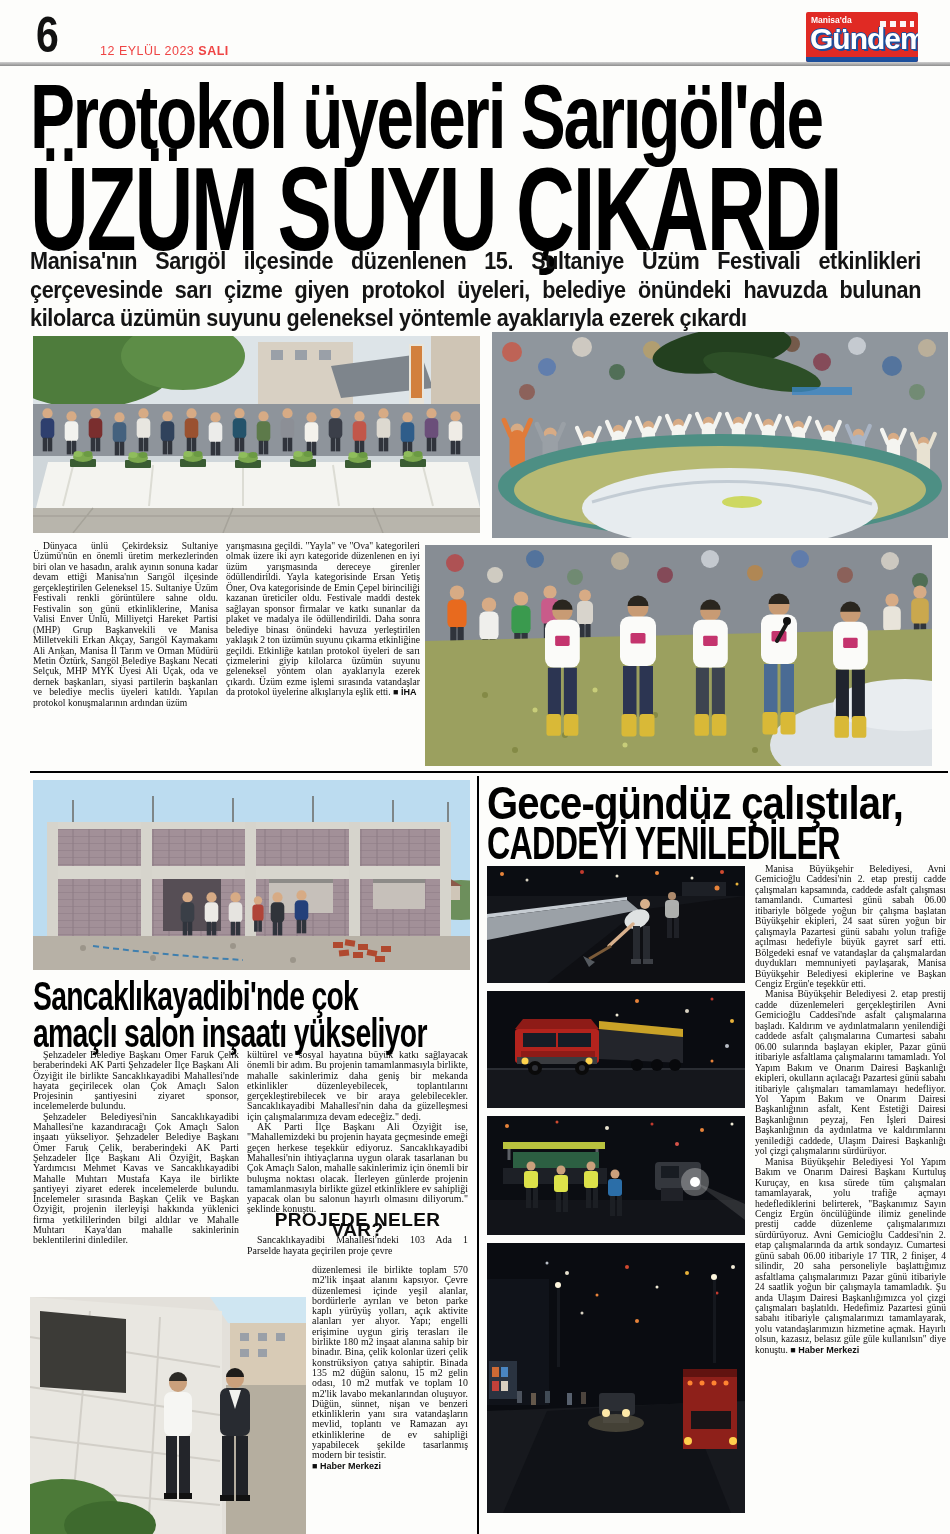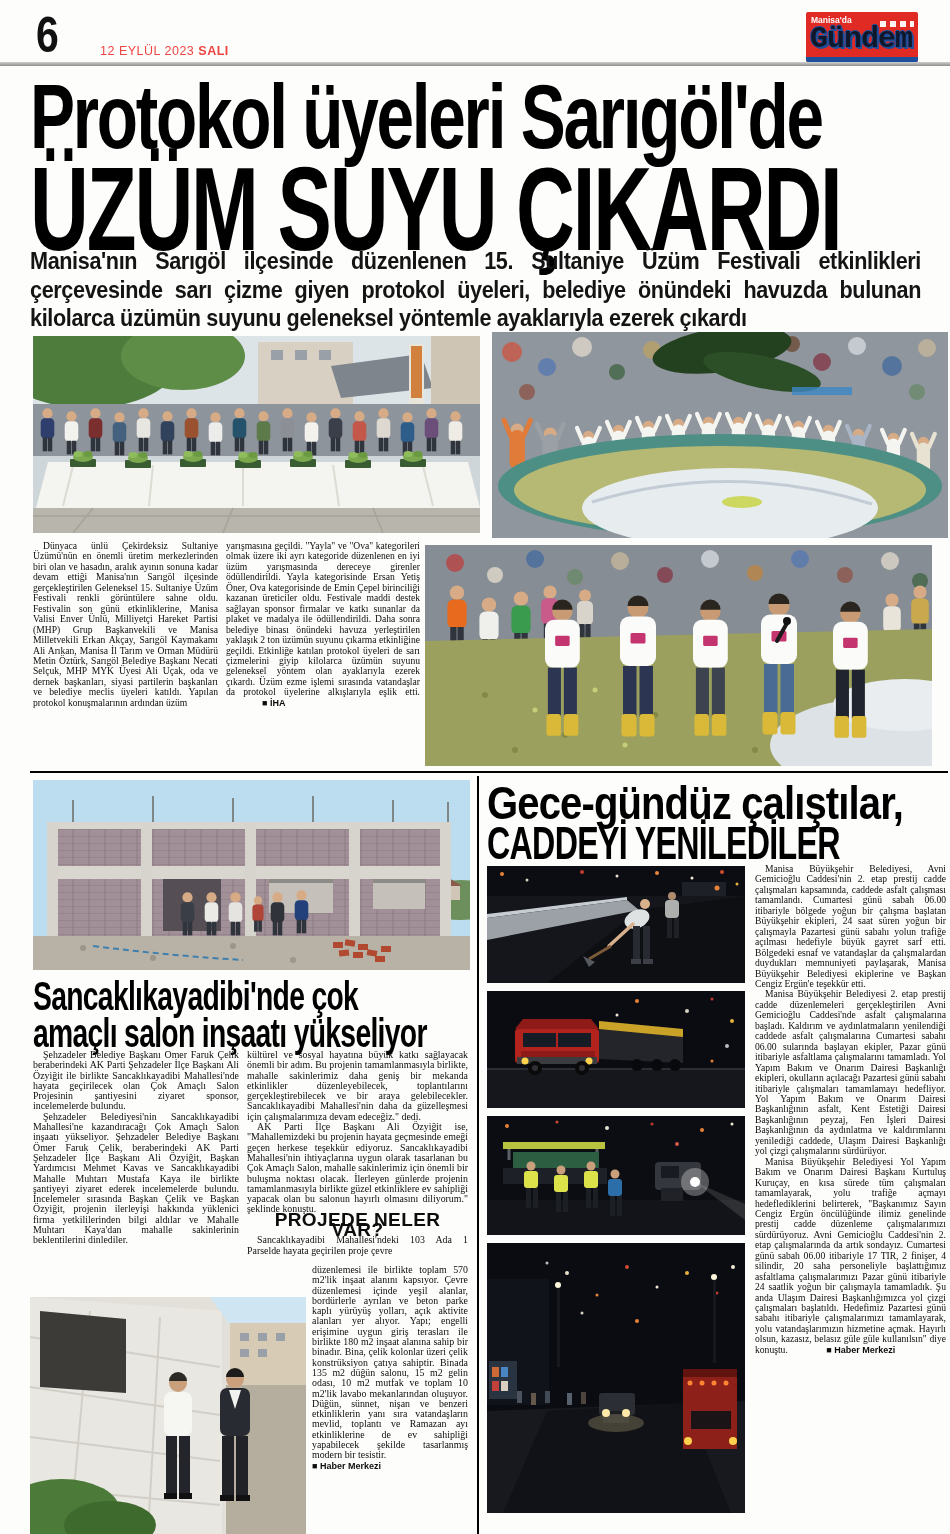--- a/index.html
+++ b/index.html
@@ -7,21 +7,21 @@
          font-family:"Liberation Serif",serif;color:#111;}
   .abs{position:absolute;}
 
   
   .pageno{font-family:"Liberation Sans",sans-serif;font-weight:bold;font-size:50px;transform:scaleX(.82);transform-origin:0 0;line-height:1;}
   .dateline{font-family:"Liberation Sans",sans-serif;font-size:12.5px;letter-spacing:.5px;color:#ef4444;}
   .dateline b{font-weight:bold;}
   .section{font-family:"Liberation Serif",serif;font-weight:bold;font-size:31px;letter-spacing:2px;text-align:center;width:300px;}
   .logo{background:#e02a24;border-radius:2px;overflow:hidden;}
   .logo .tag{position:absolute;top:3px;left:5px;color:#fff;font-family:"Liberation Sans",sans-serif;font-weight:bold;font-size:8.5px;}
-  .logo .nm{position:absolute;top:10px;left:4px;color:#0f172a;font-family:Liberation Mono, monospace;font-weight:bold;font-size:30px;letter-spacing:-1px;
+  .logo .nm{position:absolute;top:10px;left:4px;color:#ffffff;font-family:Liberation Sans, sans-serif;font-weight:bold;font-size:30px;letter-spacing:-1px;
         text-shadow:1px 0 #1c4f9c,-1px 0 #1c4f9c,0 1px #1c4f9c,0 -1px #1c4f9c,2px 2px 0 #1c4f9c;}
   .logo .ticks{position:absolute;top:9px;right:4px;width:34px;height:6px;
         background:repeating-linear-gradient(90deg,rgba(255,255,255,.95) 0 6px,transparent 6px 10px);}
   .logo .bar{position:absolute;bottom:0;left:0;right:0;height:5px;background:#1c4f9c;}
   .hrule{background:linear-gradient(#cfcfcf,#8e8e8e);}
 
   
   .hl{position:absolute;white-space:nowrap;font-family:"Liberation Sans",sans-serif;font-weight:bold;color:#000;transform-origin:0 0;line-height:1;}
   .hl-lead1{font-size:90px;letter-spacing:-3px;transform:scaleX(.75);}
   .hl-lead2{font-size:118px;letter-spacing:-3px;transform:scaleX(.69);}
@@ -29,21 +29,21 @@
         width:990px;text-align:justify;transform:scaleX(.9);transform-origin:0 0;color:#141414;}
   .hl-salon{font-size:41px;letter-spacing:-1px;transform:scaleX(.69);}
   .hl-street1{font-size:46px;letter-spacing:-1px;transform:scaleX(.87);}
   .hl-street2{font-size:46px;letter-spacing:-1px;transform:scaleX(.70);}
 
   
   .bodytext{font-family:"Liberation Serif",serif;font-size:9.6px;line-height:10.45px;text-align:justify;overflow:hidden;color:#0d0d0d;}
   .bodytext p{margin:0;text-indent:10px;}
   .bodytext p.cont{text-indent:0;}
   .salon-col{font-size:9.9px;line-height:10.3px;}
-  .src{font-family:"Liberation Sans",sans-serif;font-weight:bold;font-size:9px;margin-left:36px;}
+  .src{font-family:"Liberation Sans",sans-serif;font-weight:bold;font-size:9px;}
   .subhead{font-family:Liberation Sans, sans-serif;font-weight:bold;font-size:19px;letter-spacing:.4px;text-align:center;margin:4px 0 2px 0;text-indent:0!important;}
 
   .ph{display:block;}
   .vrule{background:#000;}
   .secrule{background:#000;}
 </style>
 </head>
 <body>
 
 <div class="sheet">

